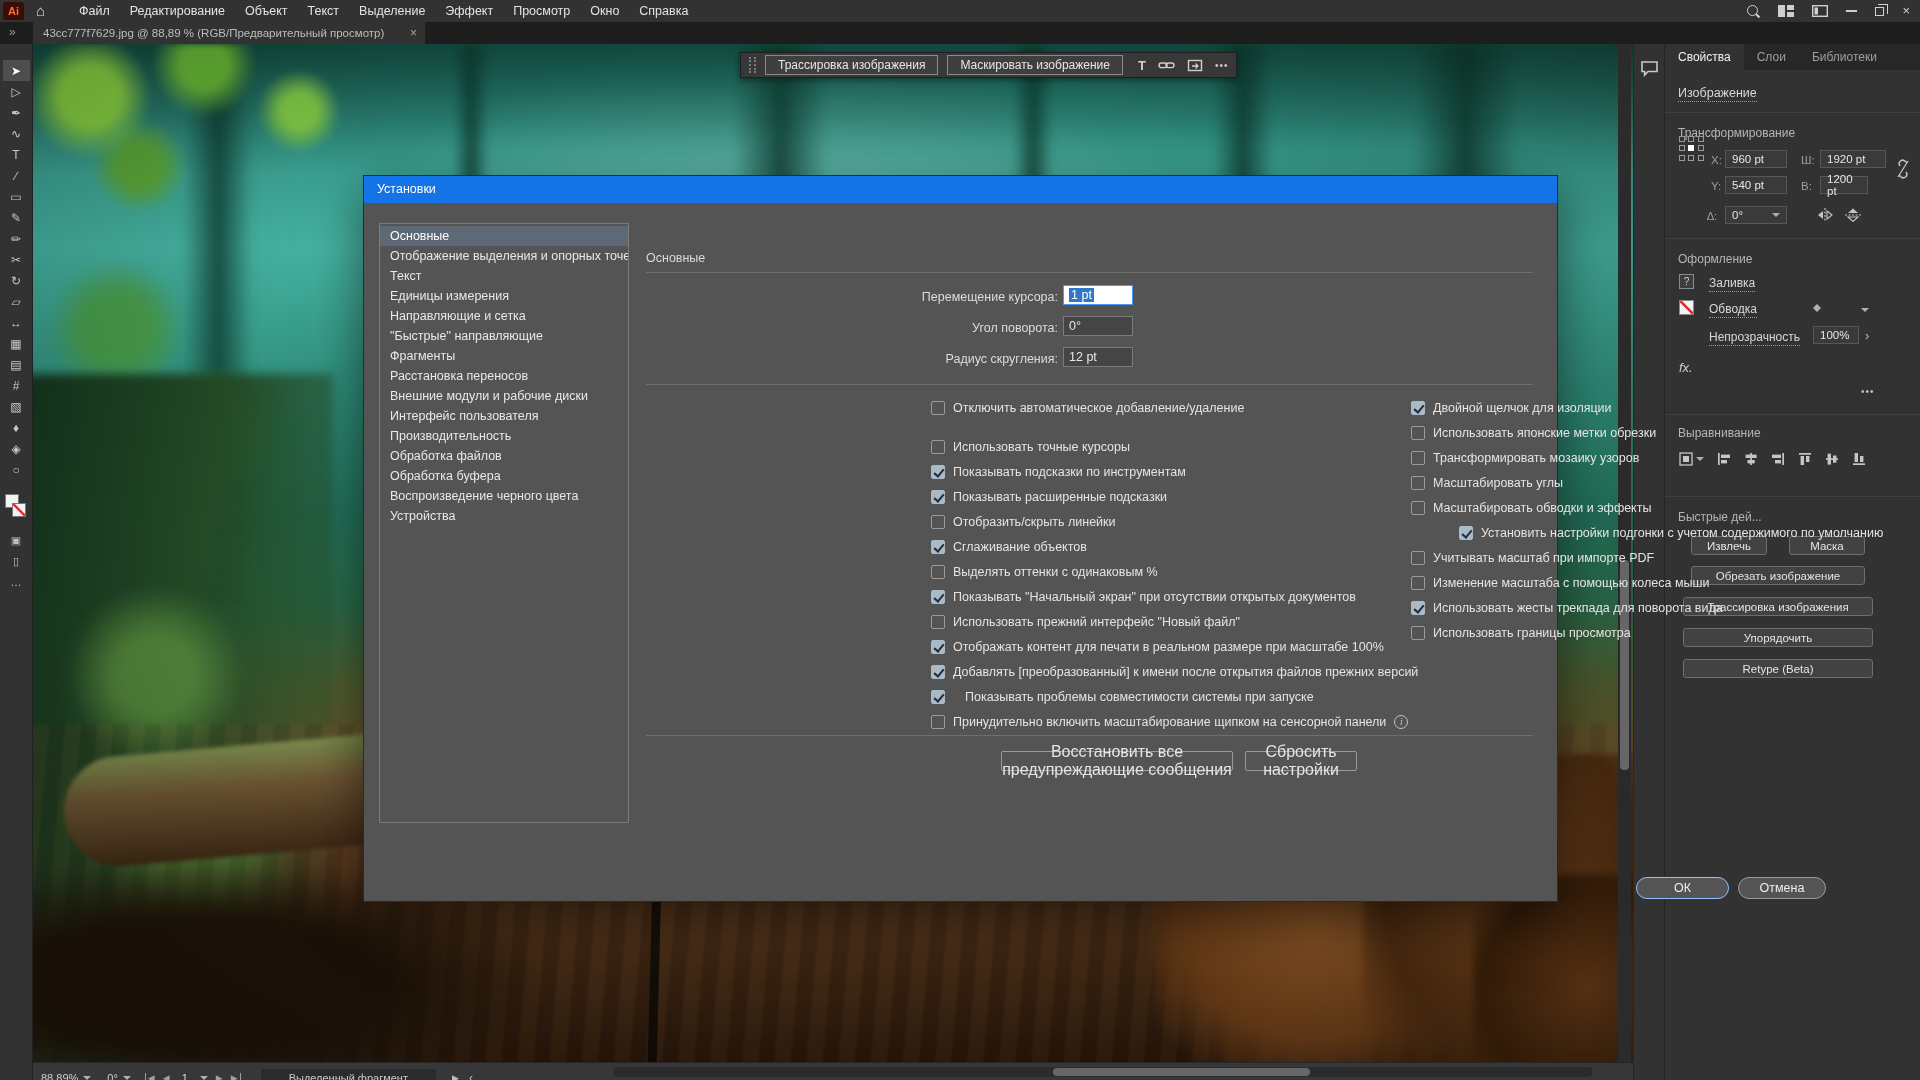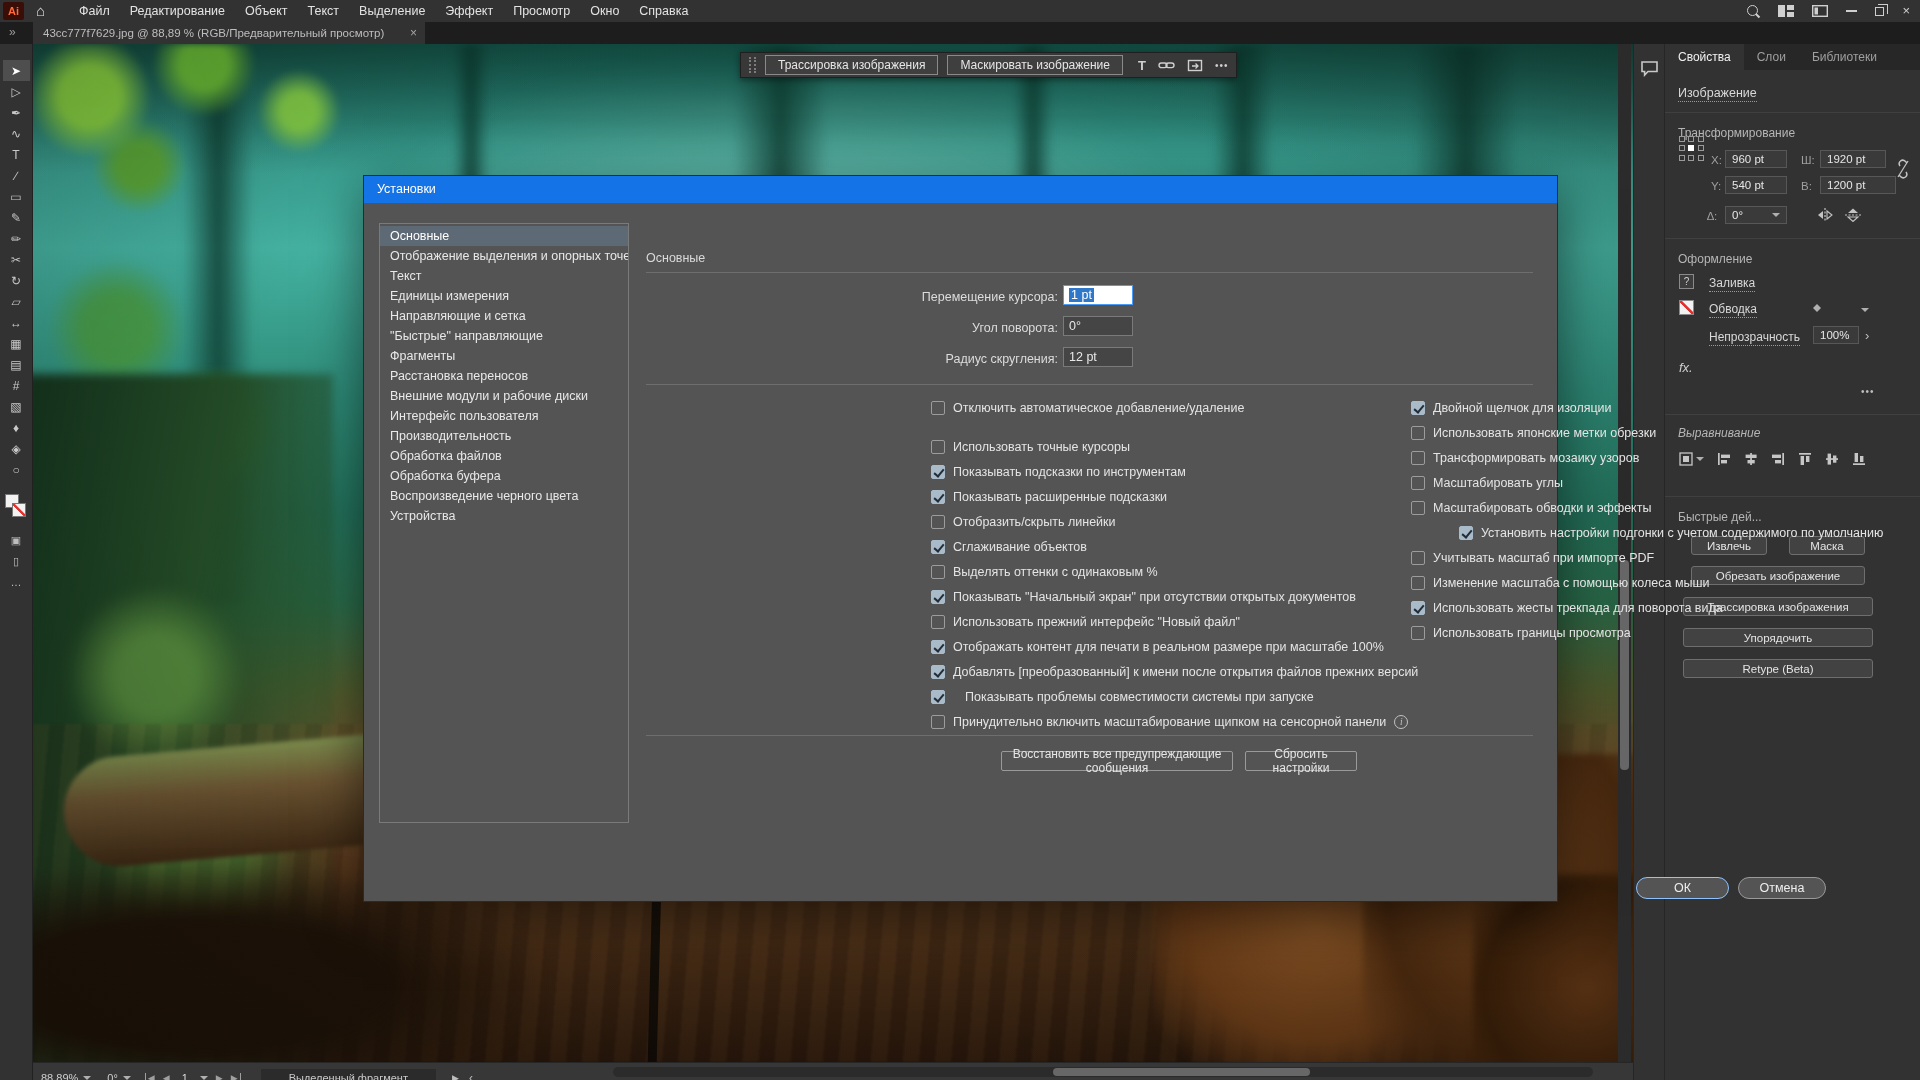--- a/index.html
+++ b/index.html
@@ -183,21 +183,21 @@
   .cbrow { position:absolute; display:flex; align-items:center; height:20px; }
   .cb { width:14px; height:14px; border:1px solid #9c9c9c; border-radius:2px; position:relative; flex:none; }
   .cbrow.checked .cb { background:#a9bac8; border-color:#a9bac8; }
   .cbrow.checked .cb::after { content:""; position:absolute; left:4px; top:1px; width:4px; height:8px;
     border:solid #222d38; border-width:0 2px 2px 0; transform:rotate(40deg); }
   .cb-label { margin-left:8px; color:#e4e4e4; white-space:nowrap; }
   .info-i { display:none; margin-left:8px; width:14px; height:14px; border:1px solid #c2c2c2; border-radius:50%;
     color:#c2c2c2; font-size:9.5px; font-style:italic; align-items:center; justify-content:center; font-family:"Liberation Serif", serif; }
   .cbrow.info .info-i { display:flex; }
   .dlg-btn { position:absolute; height:20px; background:#545454; border:1px solid #9a9a9a; border-radius:2px;
-    color:#e6e6e6; font-size:12px; display:flex; align-items:center; justify-content:center; font-family:inherit; }
+    color:#e6e6e6; font-size:16px; display:flex; align-items:center; justify-content:center; font-family:inherit; }
   .pill { position:absolute; height:22px; border-radius:11px; background:#545454; border:1px solid #9a9a9a;
     color:#eeeeee; font-size:12.5px; display:flex; align-items:center; justify-content:center; font-family:inherit; }
   .pill.default { border:1.5px solid #8fc2ff; }
 </style>
 </head>
 <body>
 
 <div class="app">
 
   <header class="menubar">
@@ -456,21 +456,21 @@
       <span class="plabel" style="left:136px; top:84px;">Ш:</span>
       <div class="pfield" style="left:155px; top:80px; width:66px;">
         <span>1920 pt</span>
       </div>
 
       <span class="plabel" style="left:46px; top:110px;">Y:</span>
       <div class="pfield" style="left:60px; top:106px; width:62px;">
         <span>540 pt</span>
       </div>
       <span class="plabel" style="left:136px; top:110px;">В:</span>
-      <div class="pfield" style="left:155px; top:106px; width:76px;">
+      <div class="pfield" style="left:155px; top:106px; width:48px;">
         <span>1200 pt</span>
       </div>
 
       <svg class="abs" style="left:230px; top:88px;" width="16" height="22" viewBox="0 0 16 22">
         <path d="M5 8 Q3 5 5.5 3 Q8 1 10.5 3.5 L12 5" fill="none" stroke="#c3c3c3" stroke-width="1.5"></path>
         <path d="M11 14 Q13 17 10.5 19 Q8 21 5.5 18.5 L4 17" fill="none" stroke="#c3c3c3" stroke-width="1.5"></path>
         <line x1="3" y1="19" x2="13" y2="3" stroke="#c3c3c3" stroke-width="1.3"></line>
       </svg>
 
       <span class="plabel" style="left:42px; top:140px;">∆:</span>
@@ -508,21 +508,21 @@
       <div class="pfield" style="left:148px; top:256px; width:46px;">
         <span>100%</span>
       </div>
       <span class="chev abs" style="left:200px; top:258px;">›</span>
 
       <span class="abs" style="left:14px; top:290px; color:#cfcfcf; font-size:13px; font-style:italic;">fx.</span>
       <span class="more-dots abs" style="left:196px; top:316px;">•••</span>
 
       <div class="pdiv" style="top:344px;"></div>
 
-      <span class="psec-title abs" style="left:13px; top:356px;font-style:italic;">Выравнивание</span>
+      <span class="psec-title abs" style="left:13px; top:356px;">Выравнивание</span>
 
       <div class="alignrow" style="top:382px;">
         <span style="display:flex;align-items:center;gap:3px;">
           <svg width="14" height="14" viewBox="0 0 14 14">
               <rect x="1" y="1" width="12" height="12" fill="none" stroke="#c6c6c6" stroke-width="1.3"></rect>
               <rect x="4" y="4" width="6" height="6" fill="#c6c6c6"></rect>
             </svg>
           <span class="caret-down"></span>
         </span>
         <svg width="14" height="14" viewBox="0 0 14 14">

